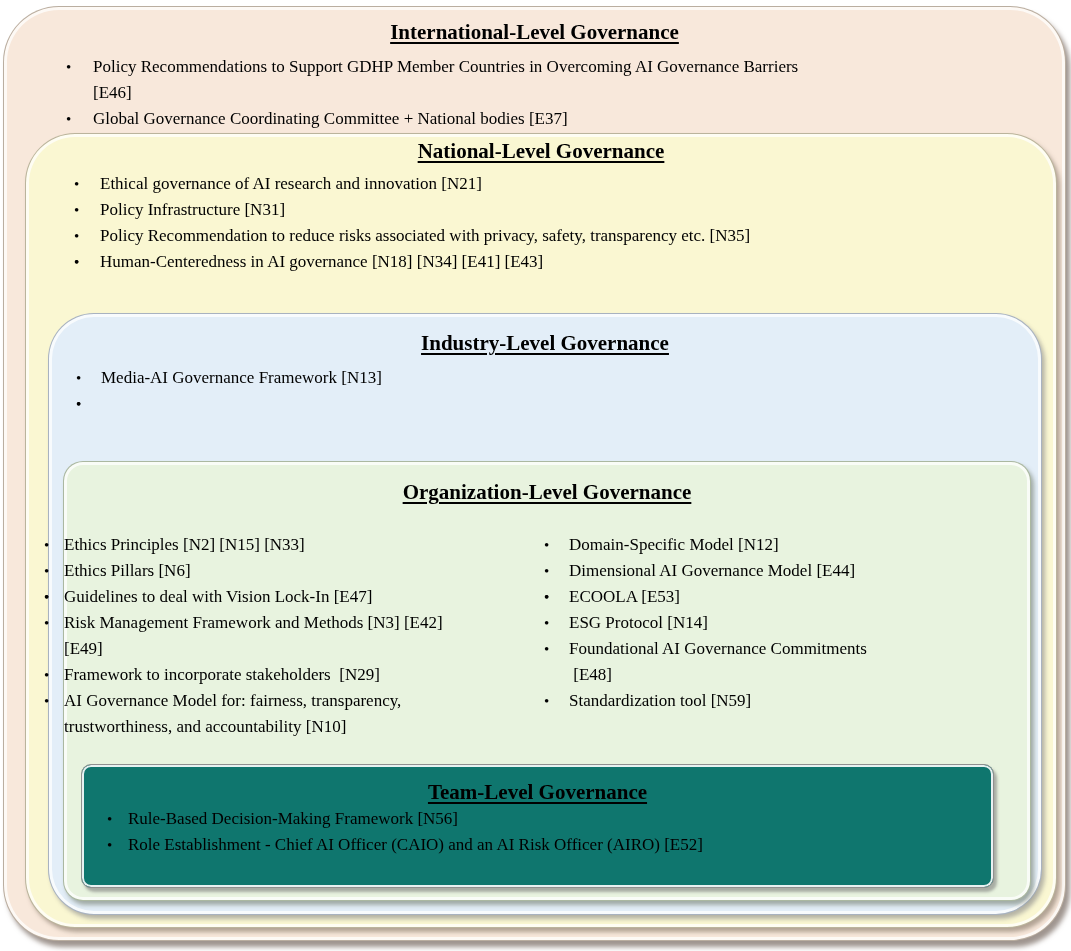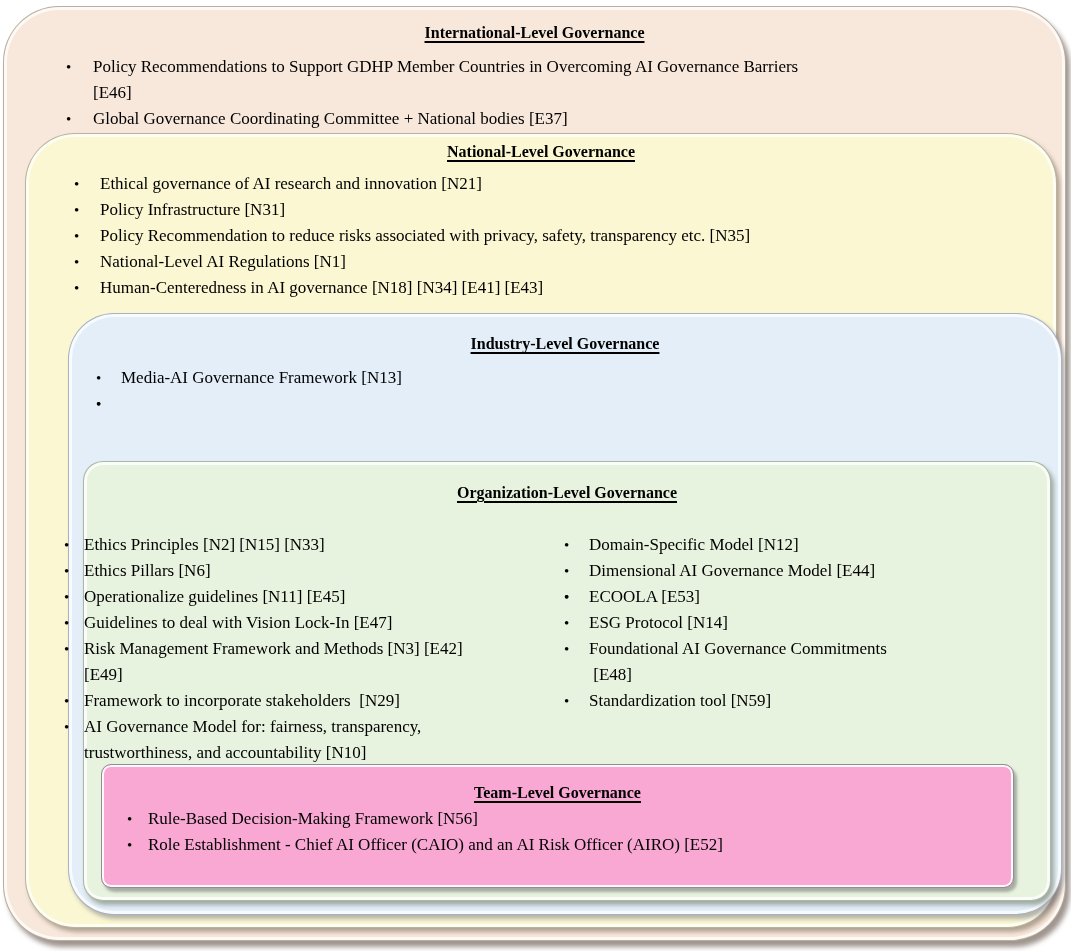--- a/index.html
+++ b/index.html
@@ -17,21 +17,21 @@
     background: #ffffff;
   }
   .level {
     position: absolute;
     box-sizing: border-box;
     border: 1px solid rgba(135, 125, 112, 0.55);
   }
   .level-title {
     margin: 0;
     text-align: center;
-    font-size: 16px;
+    font-size: 21px;
     line-height: 27px;
     font-weight: bold;
     text-decoration: underline;
     text-decoration-thickness: 2px;
     text-underline-offset: 3px;
   }
   ul.bullet-list {
     list-style: none;
     margin: 0;
     padding: 0;
@@ -141,59 +141,59 @@
 [E46]</span></li>
         <li class="bullet-item"><span class="bullet">•</span><span class="item-text">Global Governance Coordinating Committee + National bodies [E37]</span></li>
       </ul>
 
     <section class="level lvl-national" style="background-color: rgb(250, 247, 210);">
       <h2 class="level-title">National-Level Governance</h2>
       <ul class="bullet-list">
           <li class="bullet-item"><span class="bullet">•</span><span class="item-text">Ethical governance of AI research and innovation [N21]</span></li>
           <li class="bullet-item"><span class="bullet">•</span><span class="item-text">Policy Infrastructure [N31]</span></li>
           <li class="bullet-item"><span class="bullet">•</span><span class="item-text">Policy Recommendation to reduce risks associated with privacy, safety, transparency etc. [N35]</span></li>
-          <li class="bullet-item"><span class="bullet">•</span><span class="item-text">National-Level AI Regulations [N1]</span></li>
+          <li class="bullet-item"><span class="bullet">•</span></li>
           <li class="bullet-item"><span class="bullet">•</span><span class="item-text">Human-Centeredness in AI governance [N18] [N34] [E41] [E43]</span></li>
         </ul>
 
-      <section class="level lvl-industry" style="background-color: rgb(227, 238, 248); margin-left: 20px;">
+      <section class="level lvl-industry" style="background-color: rgb(227, 238, 248);">
         <h2 class="level-title">Industry-Level Governance</h2>
         <ul class="bullet-list">
             <li class="bullet-item"><span class="bullet">•</span><span class="item-text">Media-AI Governance Framework [N13]</span></li>
             <li class="bullet-item"><span class="bullet">•</span></li>
             <li class="bullet-item"><span class="bullet">•</span></li>
           </ul>
 
         <section class="level lvl-organization" style="background-color: rgb(232, 243, 223);">
           <h2 class="level-title">Organization-Level Governance</h2>
           <div class="org-cols">
             <ul class="bullet-list org-col-left">
                 <li class="bullet-item"><span class="bullet">•</span><span class="item-text">Ethics Principles [N2] [N15] [N33]</span></li>
                 <li class="bullet-item"><span class="bullet">•</span><span class="item-text">Ethics Pillars [N6]</span></li>
-                <li class="bullet-item"><span class="bullet">•</span><span class="item-text">Operationalize guidelines [N11] [E45]</span></li>
+                <li class="bullet-item"><span class="bullet">•</span></li>
                 <li class="bullet-item"><span class="bullet">•</span><span class="item-text">Guidelines to deal with Vision Lock-In [E47]</span></li>
                 <li class="bullet-item"><span class="bullet">•</span><span class="item-text">Risk Management Framework and Methods [N3] [E42]
 [E49]</span></li>
                 <li class="bullet-item"><span class="bullet">•</span><span class="item-text">Framework to incorporate stakeholders  [N29]</span></li>
                 <li class="bullet-item"><span class="bullet">•</span><span class="item-text">AI Governance Model for: fairness, transparency,
 trustworthiness, and accountability [N10]</span></li>
               </ul>
             <ul class="bullet-list org-col-right">
                 <li class="bullet-item"><span class="bullet">•</span><span class="item-text">Domain-Specific Model [N12]</span></li>
                 <li class="bullet-item"><span class="bullet">•</span><span class="item-text">Dimensional AI Governance Model [E44]</span></li>
                 <li class="bullet-item"><span class="bullet">•</span></li>
                 <li class="bullet-item"><span class="bullet">•</span><span class="item-text">ECOOLA [E53]</span></li>
                 <li class="bullet-item"><span class="bullet">•</span><span class="item-text">ESG Protocol [N14]</span></li>
                 <li class="bullet-item"><span class="bullet">•</span><span class="item-text">Foundational AI Governance Commitments
  [E48]</span></li>
                 <li class="bullet-item"><span class="bullet">•</span><span class="item-text">Standardization tool [N59]</span></li>
               </ul>
           </div>
 
-          <section class="level lvl-team" style="background-color: #f9a8d4;">
+          <section class="level lvl-team" style="background-color: #0f766e;">
             <h2 class="level-title">Team-Level Governance</h2>
             <ul class="bullet-list">
                 <li class="bullet-item"><span class="bullet">•</span><span class="item-text">Rule-Based Decision-Making Framework [N56]</span></li>
                 <li class="bullet-item"><span class="bullet">•</span><span class="item-text">Role Establishment - Chief AI Officer (CAIO) and an AI Risk Officer (AIRO) [E52]</span></li>
               </ul>
           </section>
 
         </section>
       </section>
     </section>

